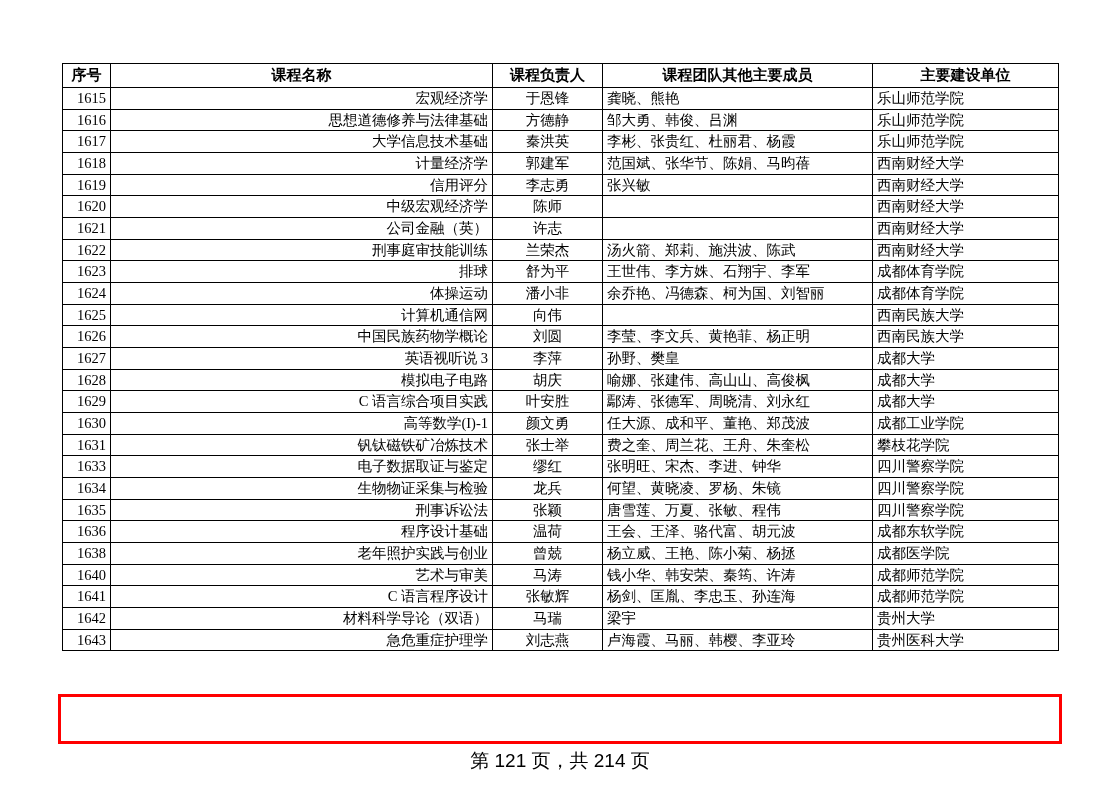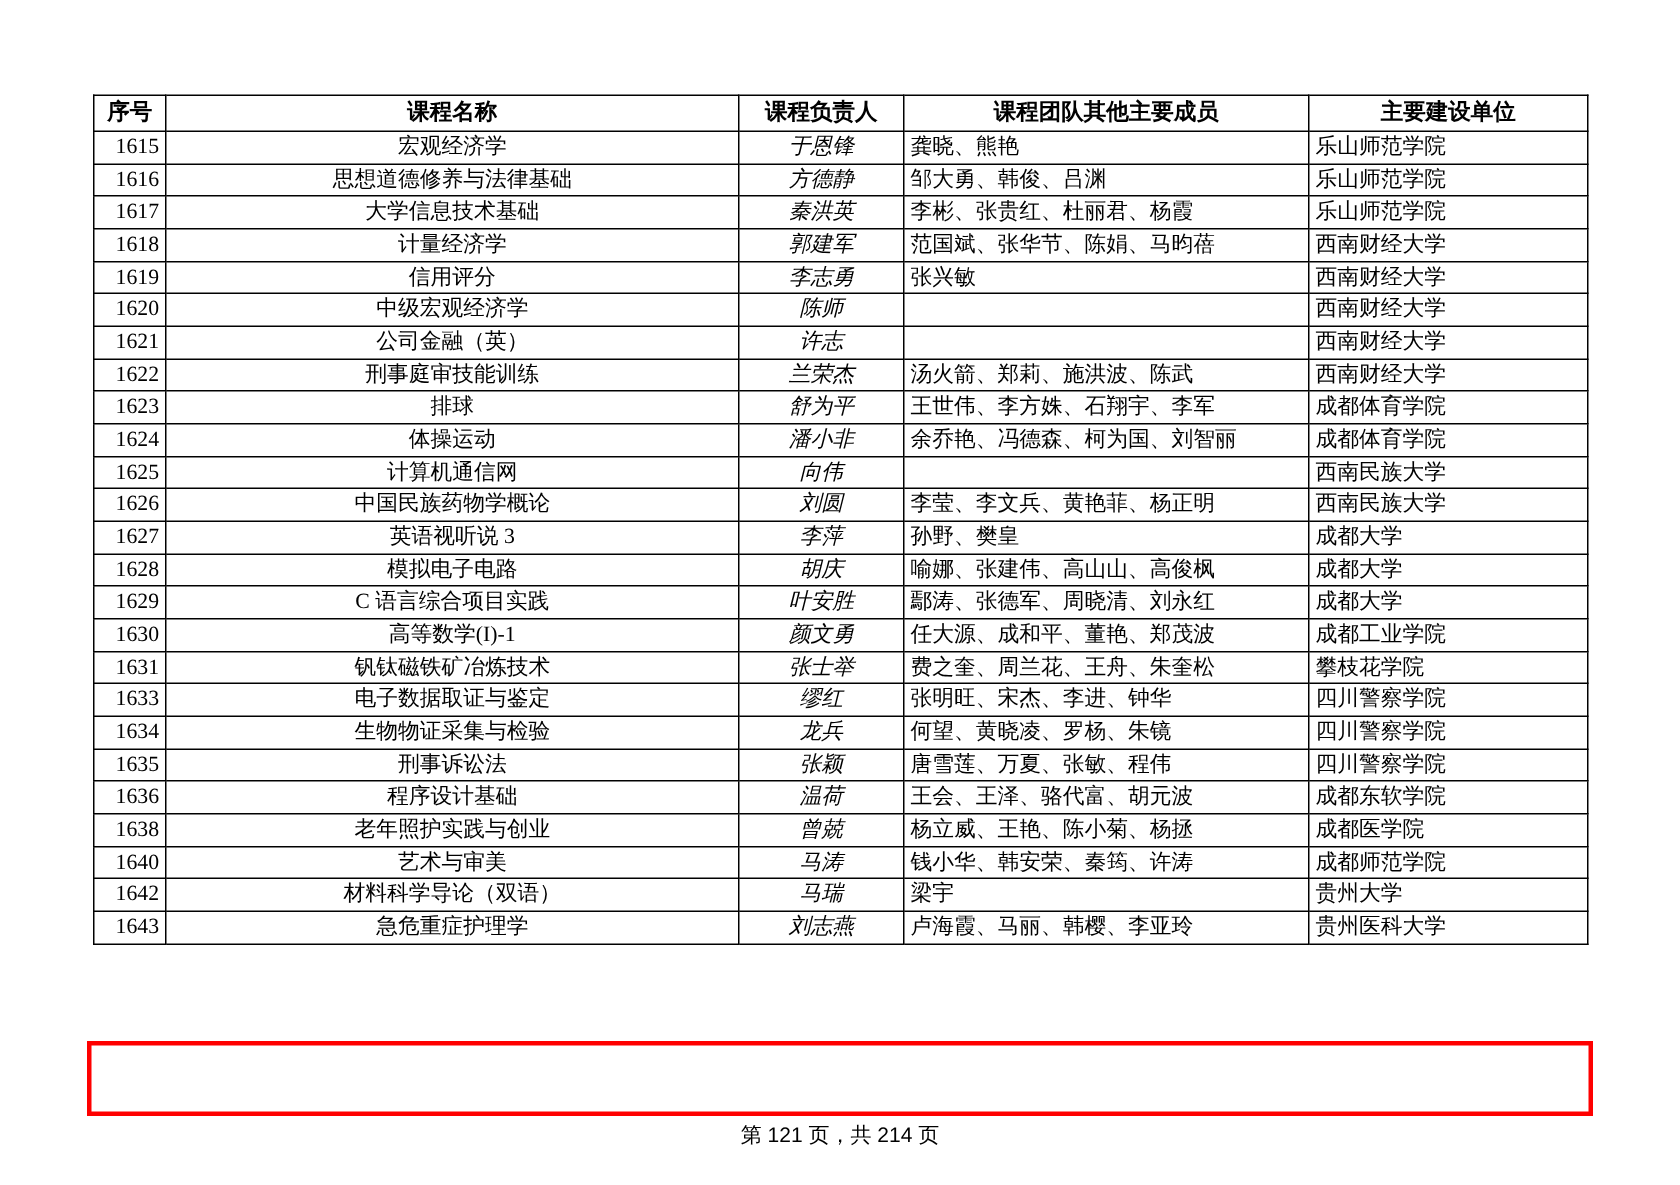--- a/index.html
+++ b/index.html
@@ -51,43 +51,43 @@
     height: 24px;
   }
   
   col.c-idx    { width: 48px; }
   col.c-name   { width: 382px; }
   col.c-leader { width: 110px; }
   col.c-members{ width: 270px; }
   col.c-unit   { width: 186px; }
 
   td.idx  { text-align: right; padding-left: 6px; }
-  td.name { text-align: center; padding-left: 6px; }
-  td.leader { text-align: center; font-style: italic; }
+  td.name { text-align: right; padding-left: 6px; }
+  td.leader { text-align: center; }
   td.members { text-align: left; padding-left: 8px; }
   td.unit { }
 
   
   #highlight-box {
     position: absolute;
     left: 58px;
     top: 694px;
     width: 1004px;
     height: 50px;
     border: 3px solid #ff0000;
     box-sizing: border-box;
     pointer-events: none;
   }
   #footer {
     position: absolute;
     left: 0;
     top: 748px;
     width: 1120px;
     text-align: center;
-    font-size: 14px;
+    font-size: 19px;
     font-family: "Liberation Sans", sans-serif;
   }
 </style>
 </head>
 <body>
 
 <div id="page">
 
   <div id="table-wrap">
     <table class="course-table">
@@ -263,20 +263,27 @@
             <td class="unit">成都医学院</td>
           </tr>
           <tr>
             <td class="idx">1640</td>
             <td class="name">艺术与审美</td>
             <td class="leader">马涛</td>
             <td class="members">钱小华、韩安荣、秦筠、许涛</td>
             <td class="unit">成都师范学院</td>
           </tr>
           <tr>
+            <td class="idx">1641</td>
+            <td class="name">C 语言程序设计</td>
+            <td class="leader">张敏辉</td>
+            <td class="members">杨剑、匡胤、李忠玉、孙连海</td>
+            <td class="unit">成都师范学院</td>
+          </tr>
+          <tr>
             <td class="idx">1642</td>
             <td class="name">材料科学导论（双语）</td>
             <td class="leader">马瑞</td>
             <td class="members">梁宇</td>
             <td class="unit">贵州大学</td>
           </tr>
           <tr>
             <td class="idx">1643</td>
             <td class="name">急危重症护理学</td>
             <td class="leader">刘志燕</td>

